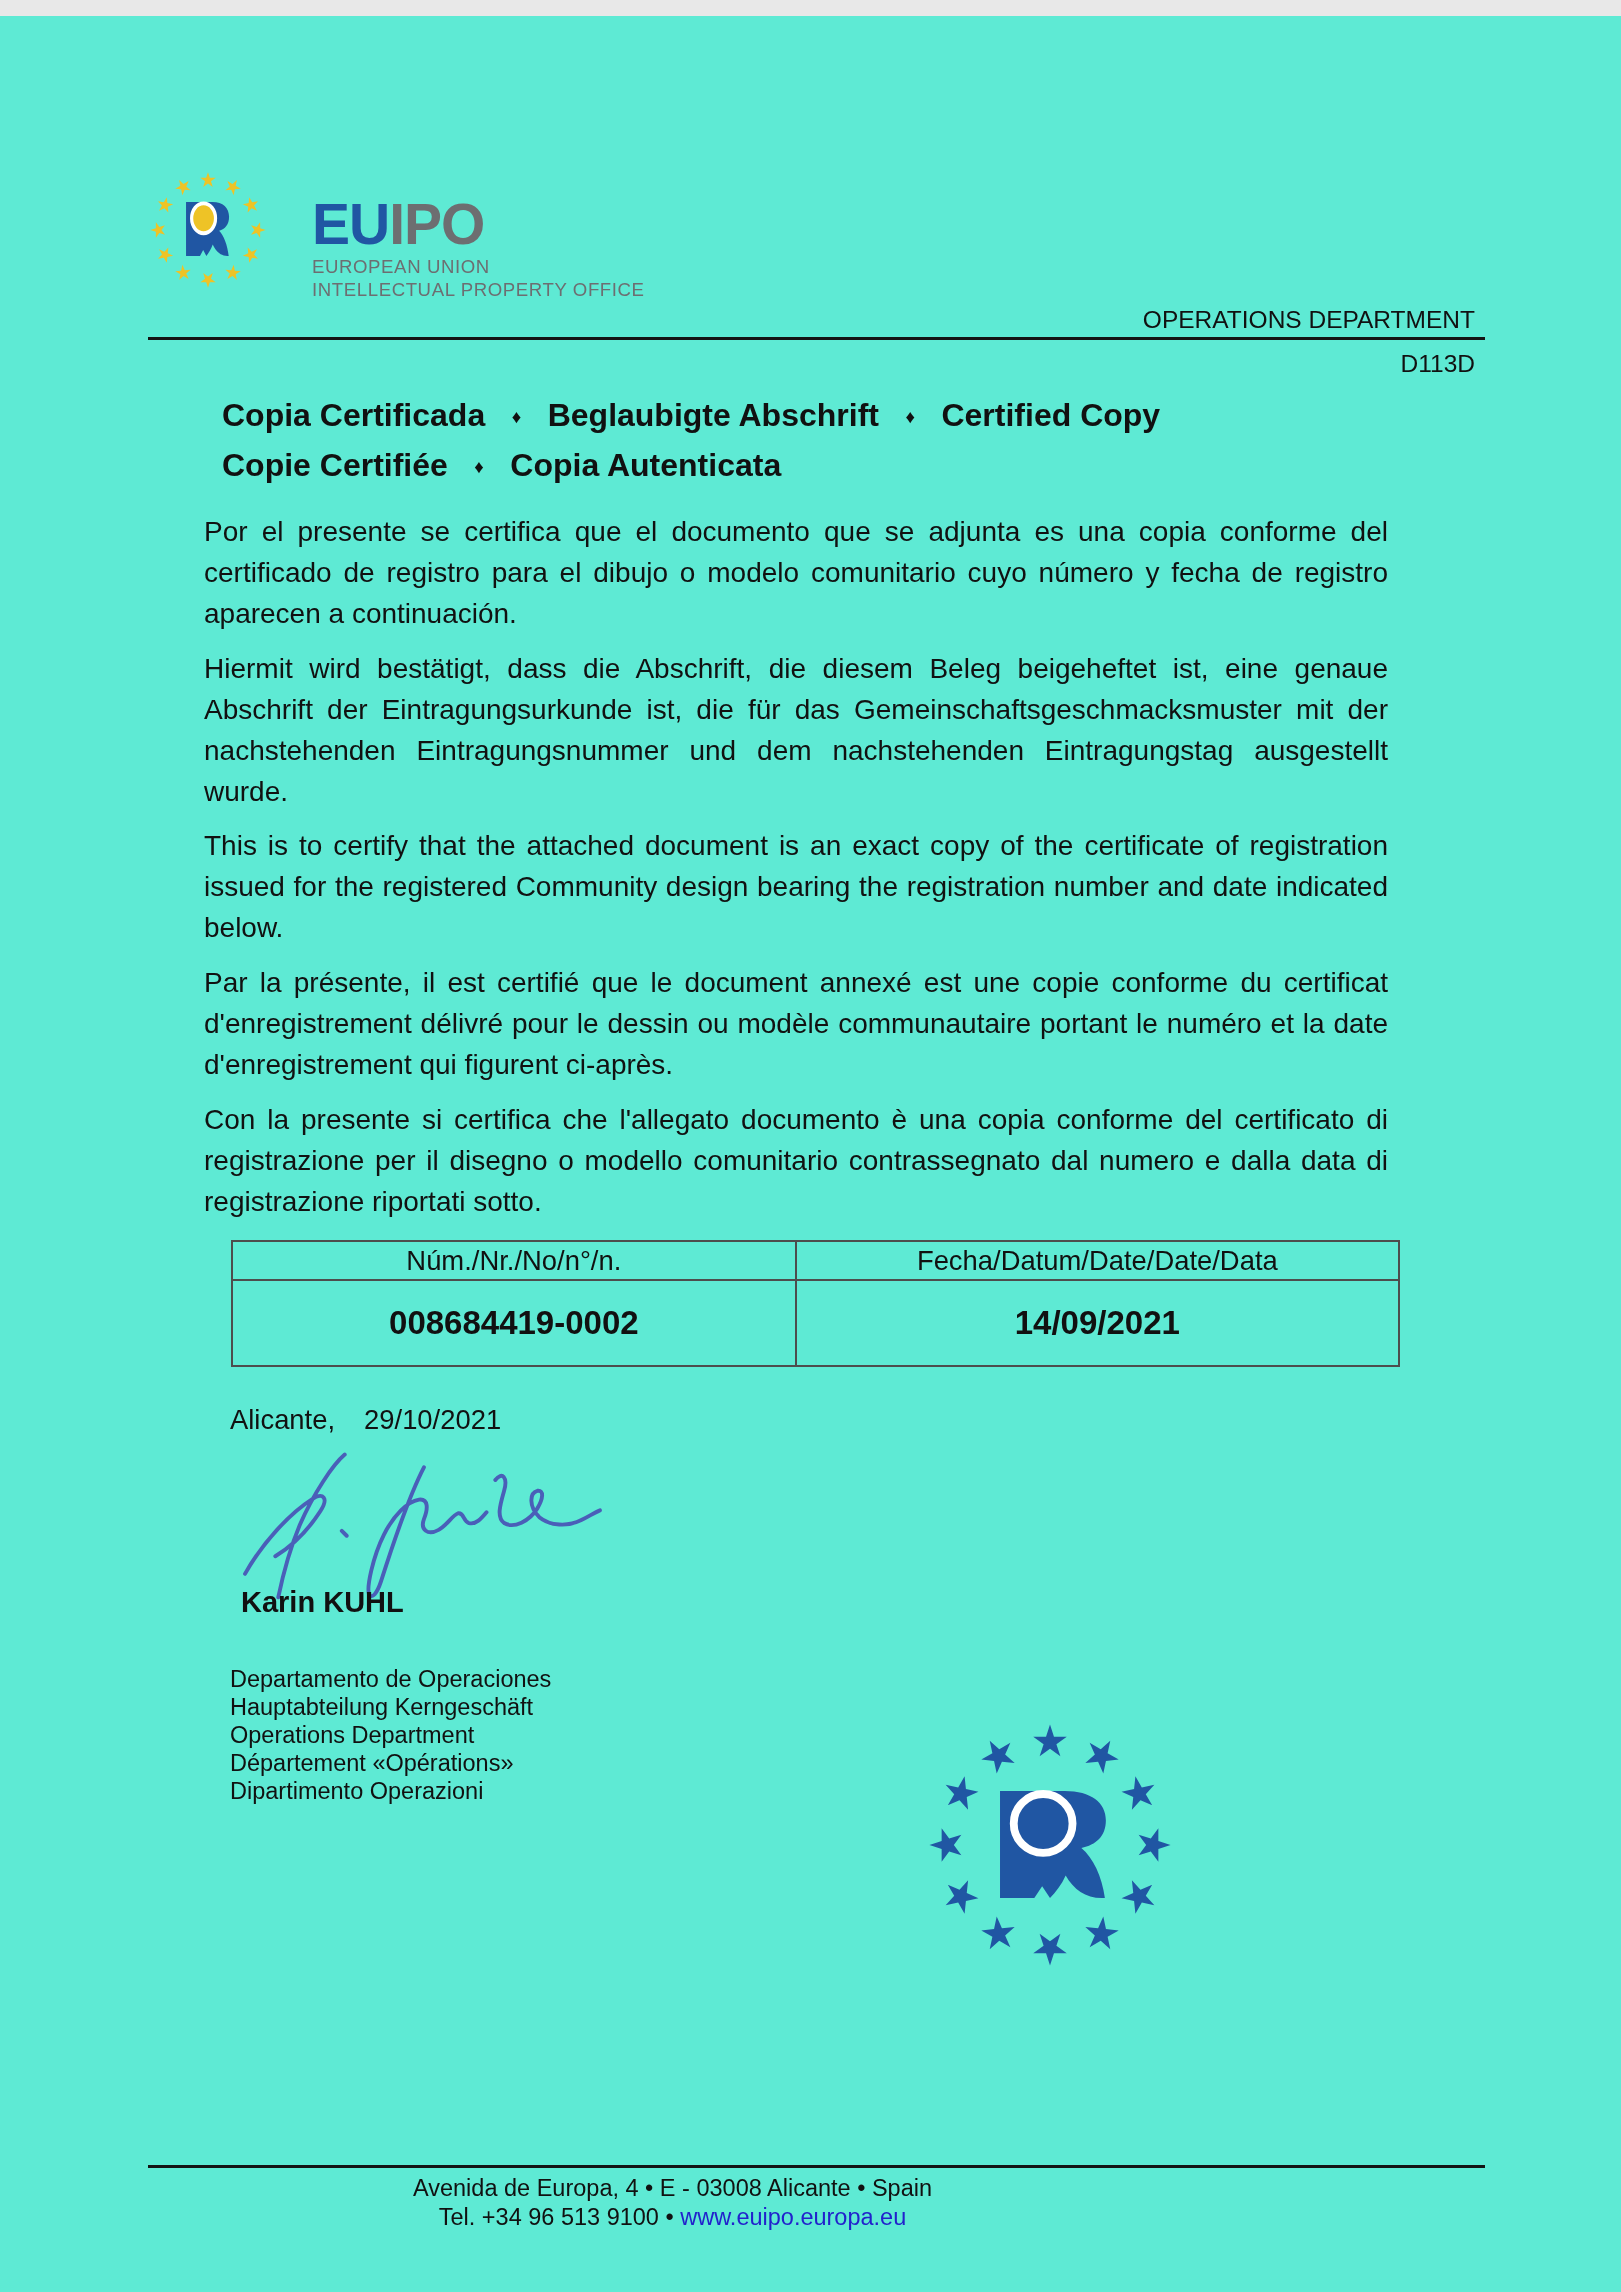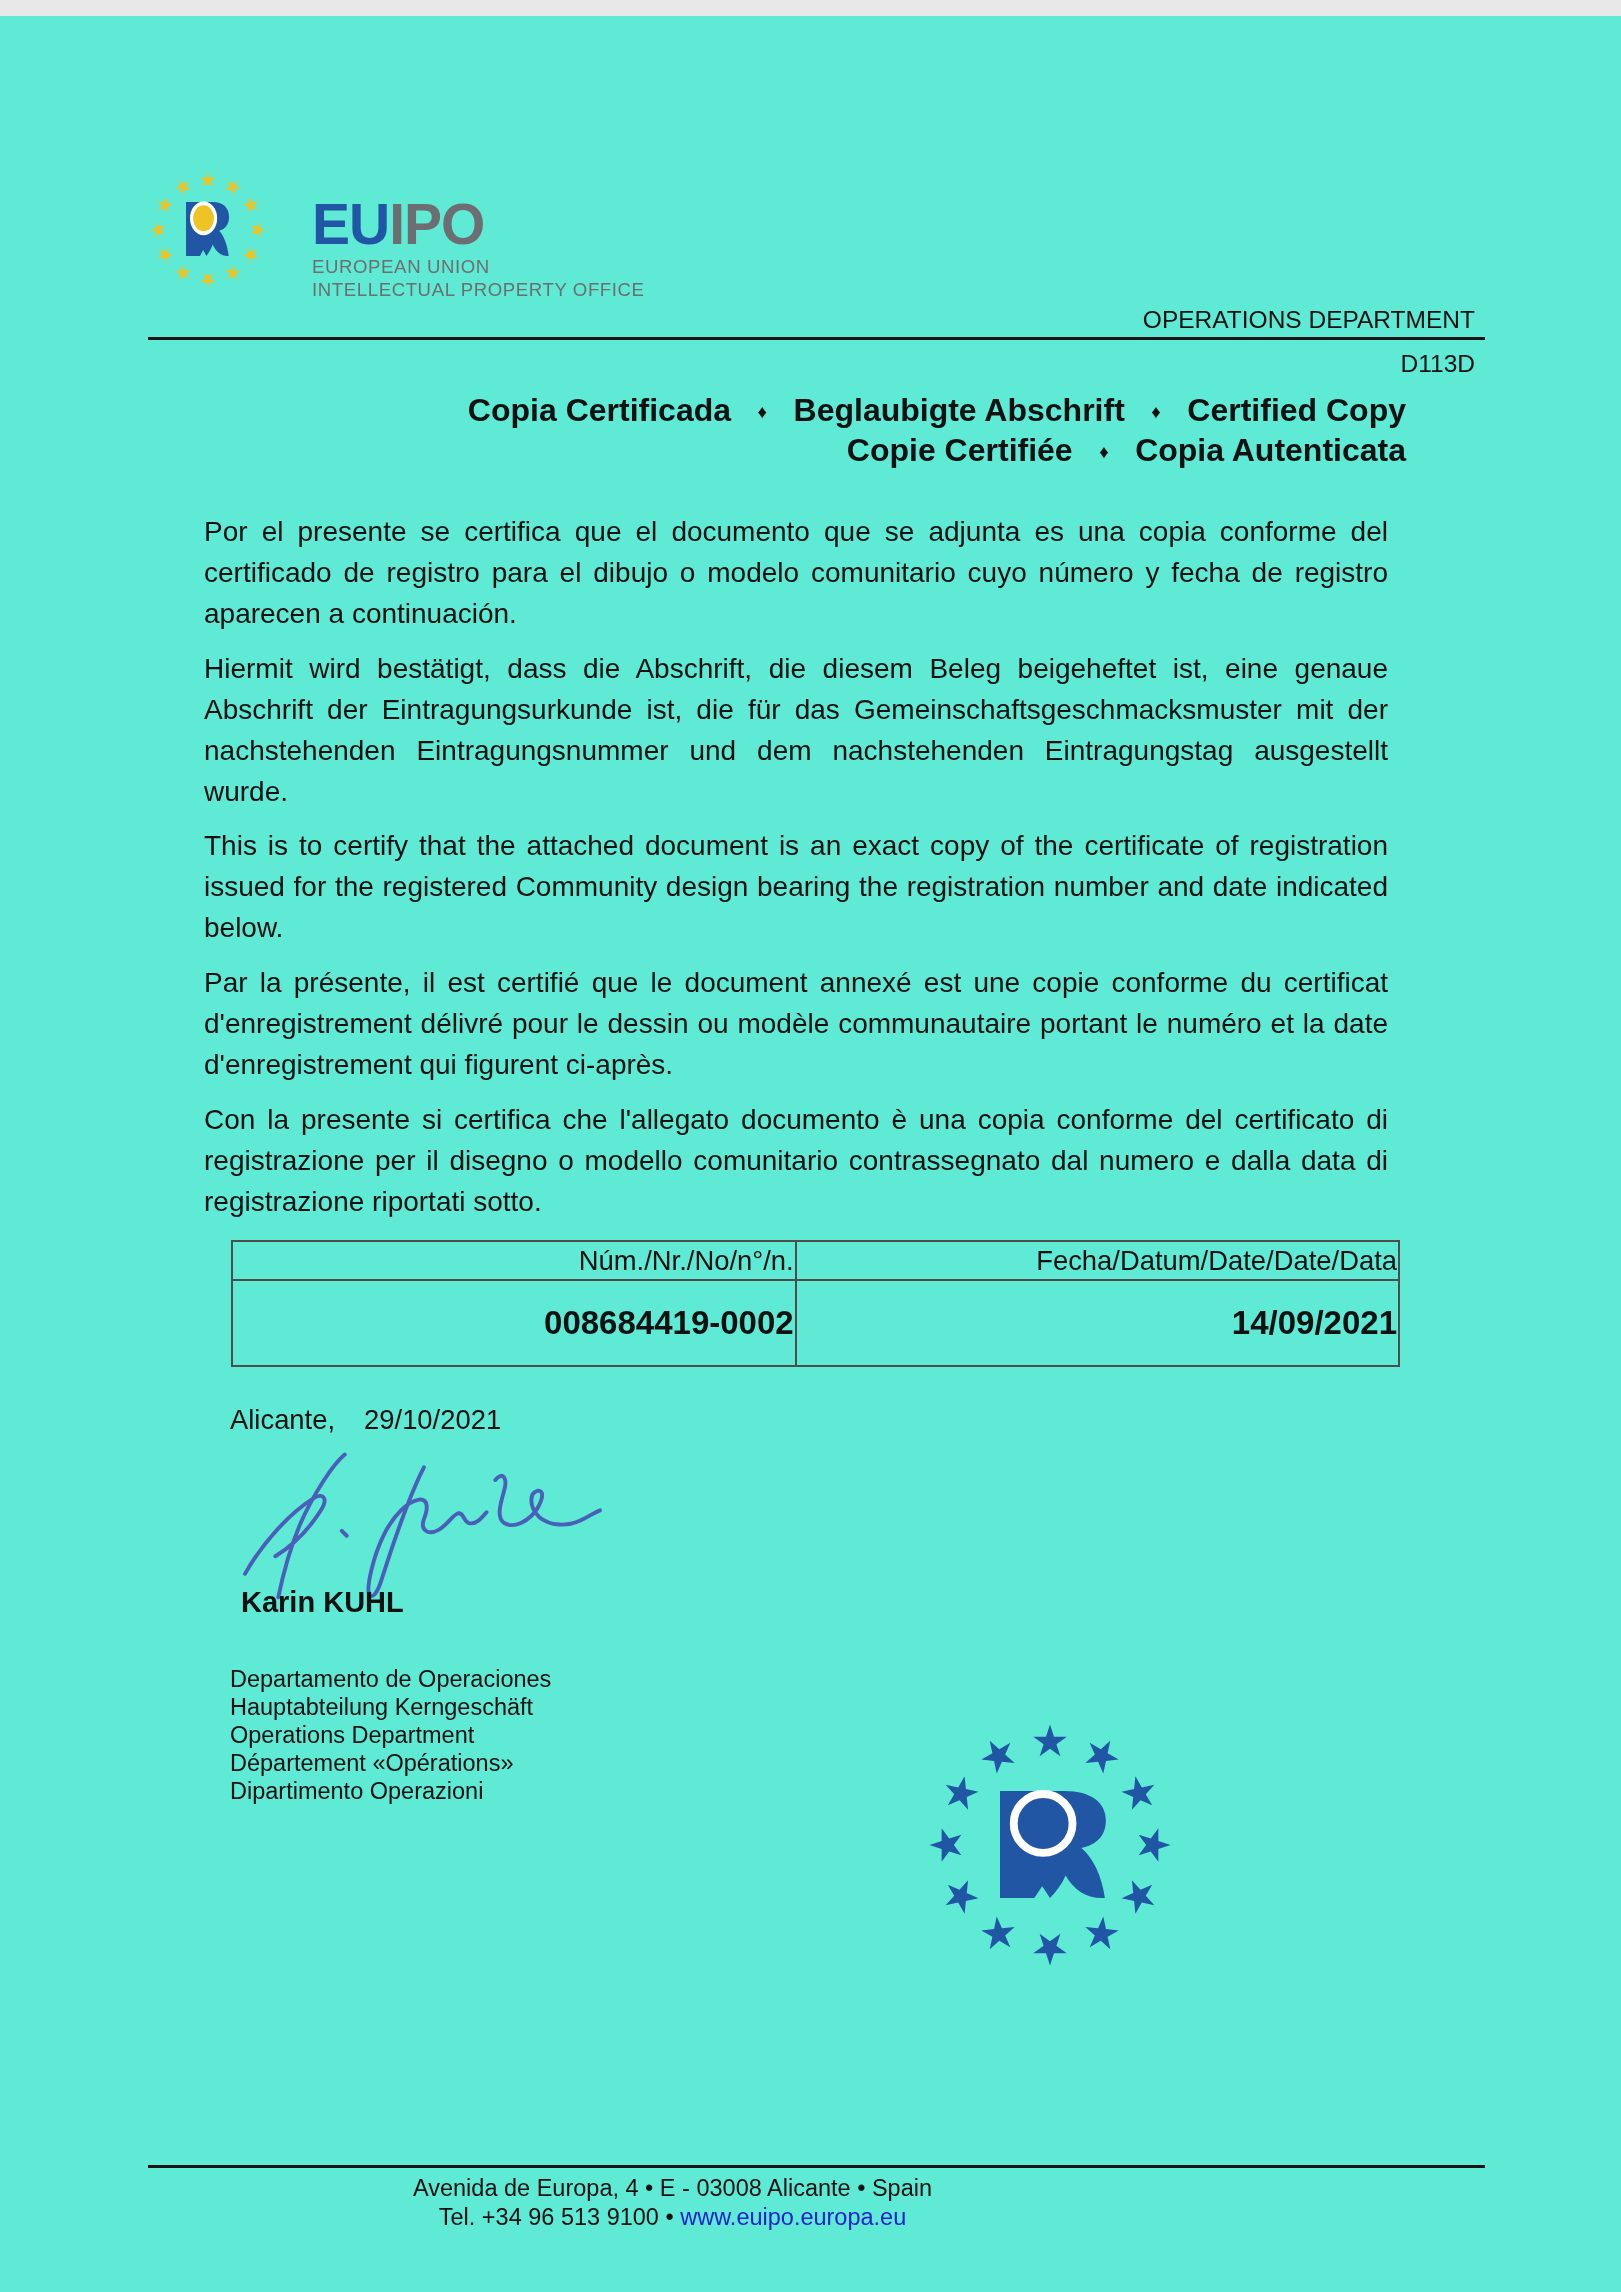--- a/index.html
+++ b/index.html
@@ -12,29 +12,29 @@
   .logo-svg{position:absolute;left:147px;top:153px;}
   .wordmark{position:absolute;left:312px;top:180px;line-height:1;}
   .wordmark .big{font-size:57px;font-weight:bold;letter-spacing:-1px;}
   .wordmark .eu{color:#2056a3;}
   .wordmark .ipo{color:#6d6e71;}
   .wordmark .sub{font-size:18.6px;color:#6d6e71;letter-spacing:0.6px;margin-top:4.9px;}
   .ops-dept{position:absolute;right:146px;top:290px;font-size:24.5px;}
   .rule-top{position:absolute;left:148px;top:321px;width:1337px;height:2.9px;background:#141414;}
   .form-code{position:absolute;right:146px;top:334px;font-size:24.5px;}
   
-  .doc-title{position:absolute;left:222px;top:375px;width:1184px;text-align:right;
-    font-size:32px;font-weight:bold;line-height:38px;}
+  .doc-title{position:absolute;left:222px;top:375px;width:1184px;text-align:left;
+    font-size:32px;font-weight:bold;line-height:48px;}
   .doc-title .diamond{font-size:18.6px;margin:0 26.5px;vertical-align:2.9px;}
   
   .body-text{position:absolute;left:204px;top:495px;width:1184px;}
   .body-text p{margin:0 0 13.7px 0;font-size:28px;line-height:41px;text-align:justify;}
   
   .reg-table{position:absolute;left:231px;top:1224px;width:1169px;border-collapse:collapse;}
-  .reg-table th,.reg-table td{border:2px solid #4d4d4d;text-align:right;vertical-align:middle;}
+  .reg-table th,.reg-table td{border:2px solid #4d4d4d;text-align:center;vertical-align:middle;}
   .reg-table th{height:35px;font-size:27.4px;font-weight:normal;}
   .reg-table td{height:82px;font-size:33px;font-weight:bold;}
   .reg-table .col-num{width:48.3%;}
   
   .place-date{position:absolute;left:230px;top:1388px;font-size:27.4px;}
   .place-date .date{margin-left:29px;}
   .signature-svg{position:absolute;left:225px;top:1421px;}
   .signer-name{position:absolute;left:241px;top:1570px;font-size:29px;font-weight:bold;}
   .departments{position:absolute;left:230px;top:1649px;font-size:23.5px;line-height:28px;}
   .seal-svg{position:absolute;left:903px;top:1682px;}

